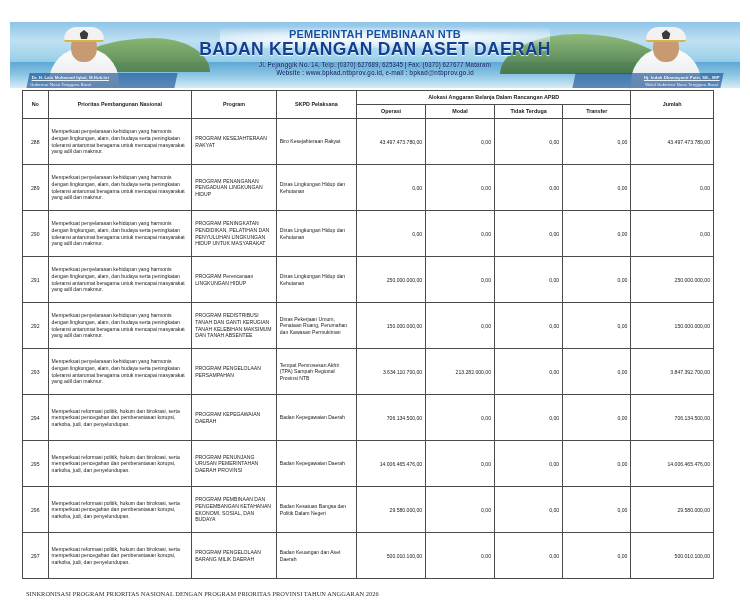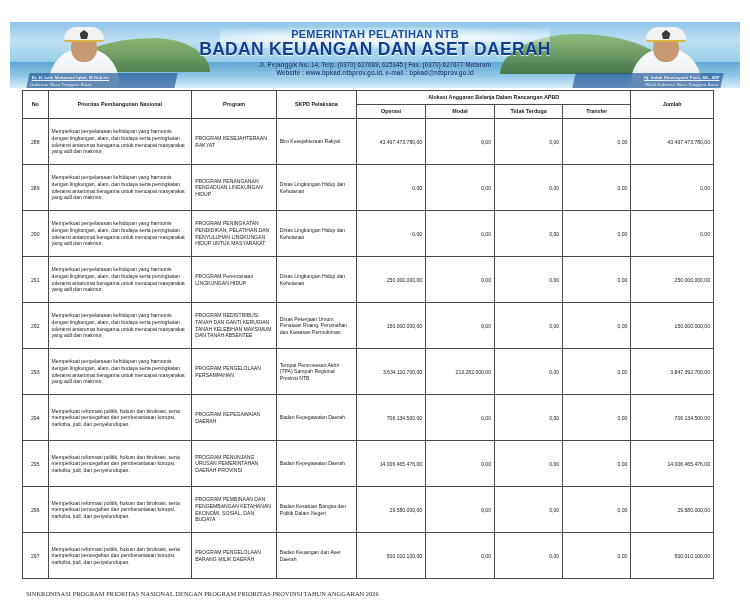--- a/index.html
+++ b/index.html
@@ -200,21 +200,21 @@
     <div class="caption left">
       <span class="nm">Dr. H. Lalu Muhamad Iqbal, M.Hub.Int</span>
       <span>Gubernur Nusa Tenggara Barat</span>
     </div>
     <div class="caption right">
       <span class="nm">Hj. Indah Dhamayanti Putri, SE., MIP</span>
       <span>Wakil Gubernur Nusa Tenggara Barat</span>
     </div>
 
     <div class="bannertext">
-      <div class="bt-line1">PEMERINTAH PELATIHAN NTB</div>
+      <div class="bt-line1">PEMERINTAH PEMBINAAN NTB</div>
       <div class="bt-line2">BADAN KEUANGAN DAN ASET DAERAH</div>
       <div class="bt-line3">Jl. Pejanggik No. 14, Telp. (0370) 627689, 625345 | Fax. (0370) 627677 Mataram</div>
       <div class="bt-line4">Website : www.bpkad.ntbprov.go.id, e-mail : bpkad@ntbprov.go.id</div>
     </div>
   </div>
 
   <table class="main">
     <colgroup>
       <col class="c-no">
         <col class="c-prio">

